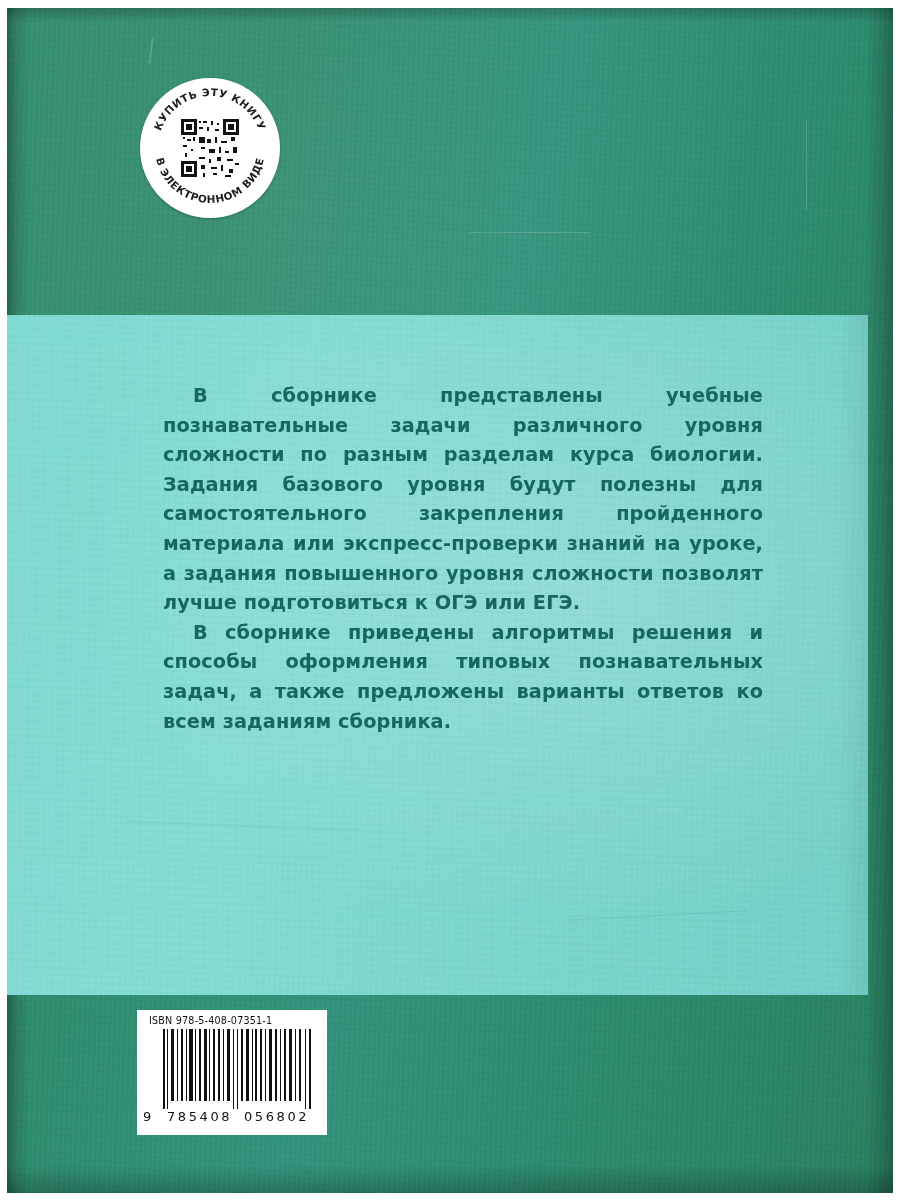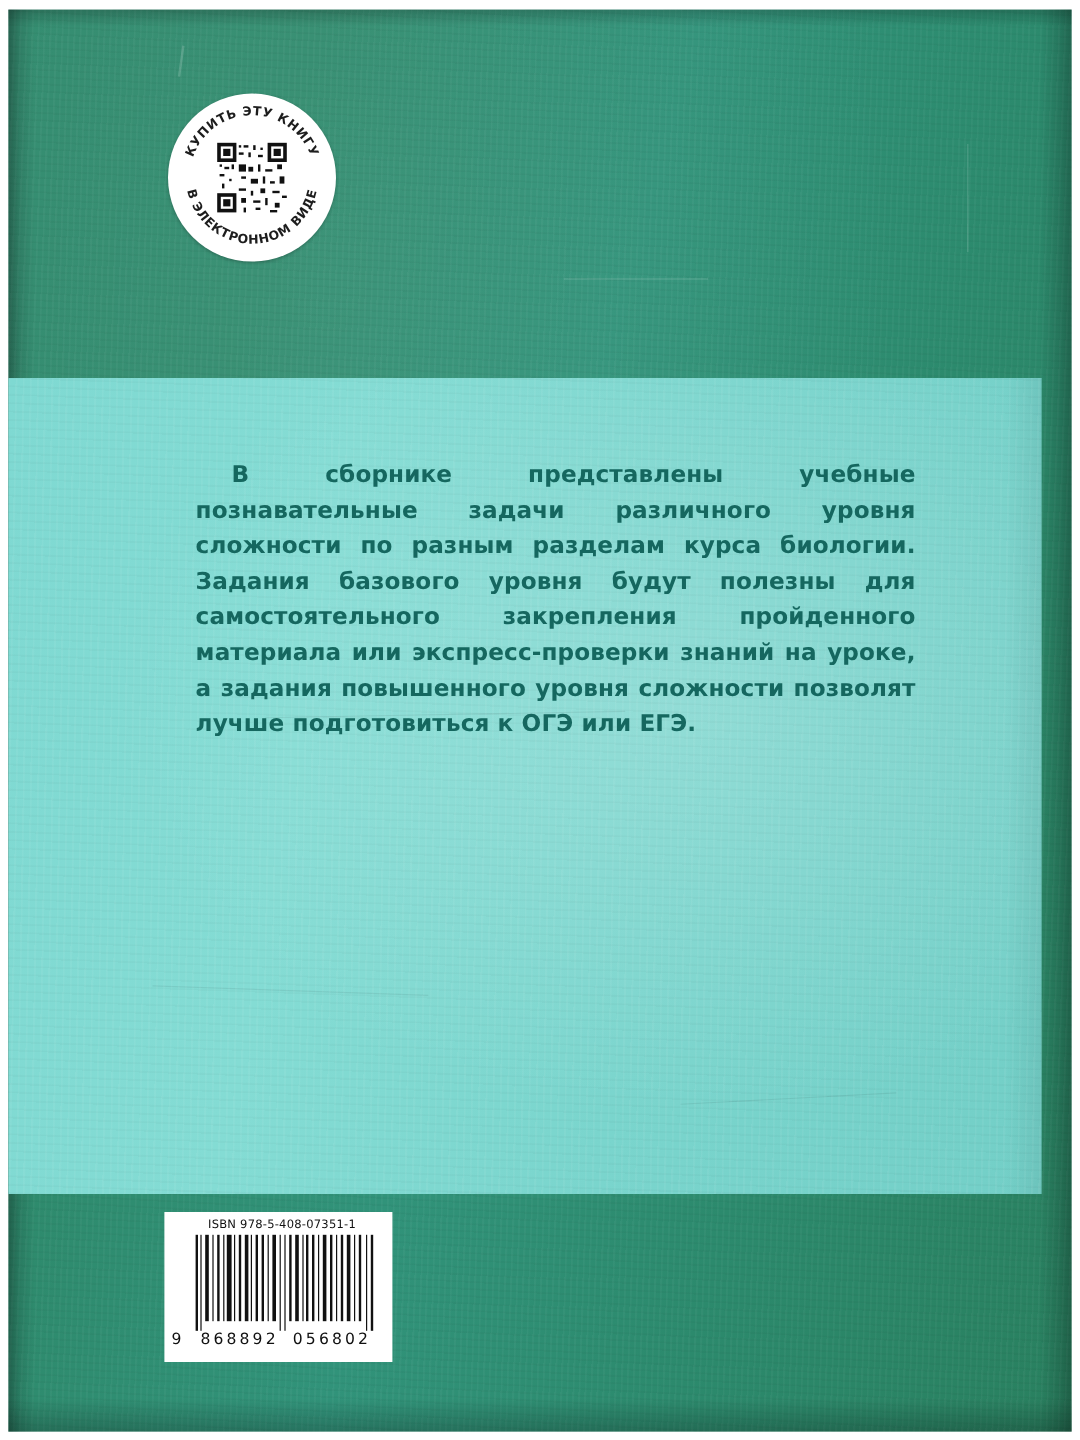--- a/index.html
+++ b/index.html
@@ -177,21 +177,20 @@
   
   .barcode-block {
     position: absolute;
     left: 137px;
     top: 1010px;
     width: 190px;
     height: 125px;
     background: #ffffff;
     padding: 4px 6px 3px 6px;
     box-sizing: border-box;
-    text-align: center;
   }
   .isbn-text {
     font-family: "DejaVu Sans", sans-serif;
     font-size: 9.6px;
     color: #111111;
     letter-spacing: 0.2px;
     margin: 1px 0 3px 6px;
   }
   .bars {
     position: relative;
@@ -261,20 +260,21 @@
 
   <div class="panel">
     <div class="panel-right-fade"></div>
     <div class="scuff-dark" style="left:214px; top:280px; width:300px; height:1px; transform:rotate(-1deg);"></div>
     <div class="scuff-dark" style="left:120px; top:510px; width:230px; height:1px; transform:rotate(2deg);"></div>
     <div class="scuff-dark" style="left:560px; top:600px; width:180px; height:1px; transform:rotate(-3deg);"></div>
   </div>
 
   <div class="annotation">
     <p class="p1">В сборнике представлены учебные познавательные задачи различного уровня сложности по разным разделам курса биологии. Задания базового уровня будут полезны для самостоятельного закрепления пройденного материала или экспресс-проверки знаний на уроке, а задания повышенного уровня сложности позволят лучше подготовиться к ОГЭ или ЕГЭ.</p>
+    <p class="p2">В сборнике приведены алгоритмы решения и способы оформления типовых познавательных задач, а также предложены варианты ответов ко всем заданиям сборника.</p>
   </div>
 
   <div class="qr-badge">
     <div class="qr-circle"></div>
     <svg class="qr-ring-text" viewBox="0 0 140 140">
       <defs>
         <path id="arcTop" d="M 18,70 A 52,52 0 0 1 122,70" fill="none"></path>
         <path id="arcBottom" d="M 15,70 A 55,55 0 0 0 125,70" fill="none"></path>
       </defs>
       <text>
@@ -365,18 +365,18 @@
       <div class="b" style="left:135px; width:1px; height:72px;"></div>
       <div class="b" style="left:139px; width:2px; height:72px;"></div>
       <div class="b" style="left:144px; width:3px; height:72px;"></div>
       <div class="b" style="left:150px; width:1px; height:72px;"></div>
       <div class="b" style="left:154px; width:2px; height:72px;"></div>
       <div class="b" style="left:160px; width:1px; height:80px;"></div>
       <div class="b" style="left:164px; width:2px; height:80px;"></div>
     </div>
     <div class="ean-digits">
       <span class="lead">9</span>
-      <span class="left">868892</span>
+      <span class="left">785408</span>
       <span class="right">056802</span>
     </div>
   </div>
 
 </div>
 
 </body></html>

